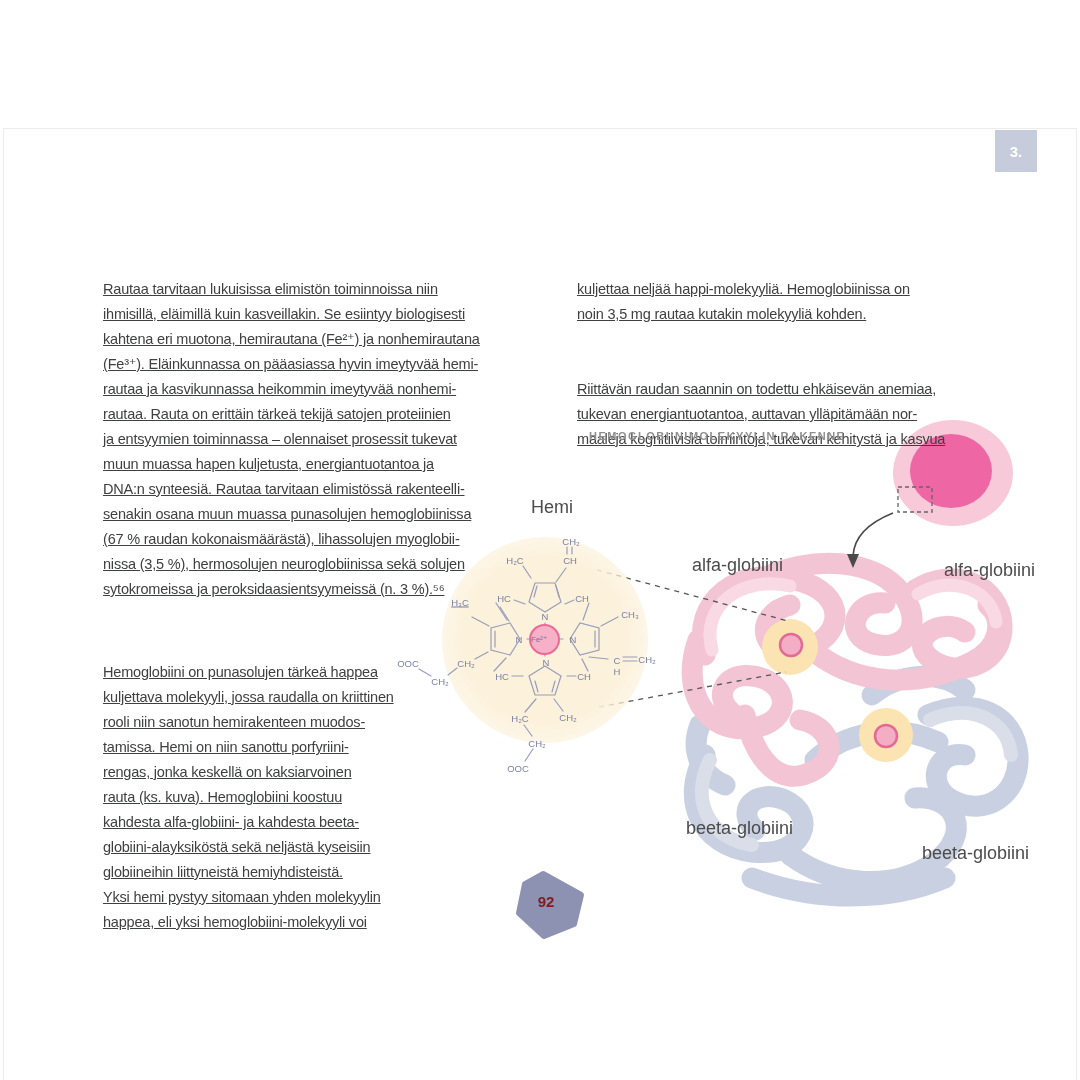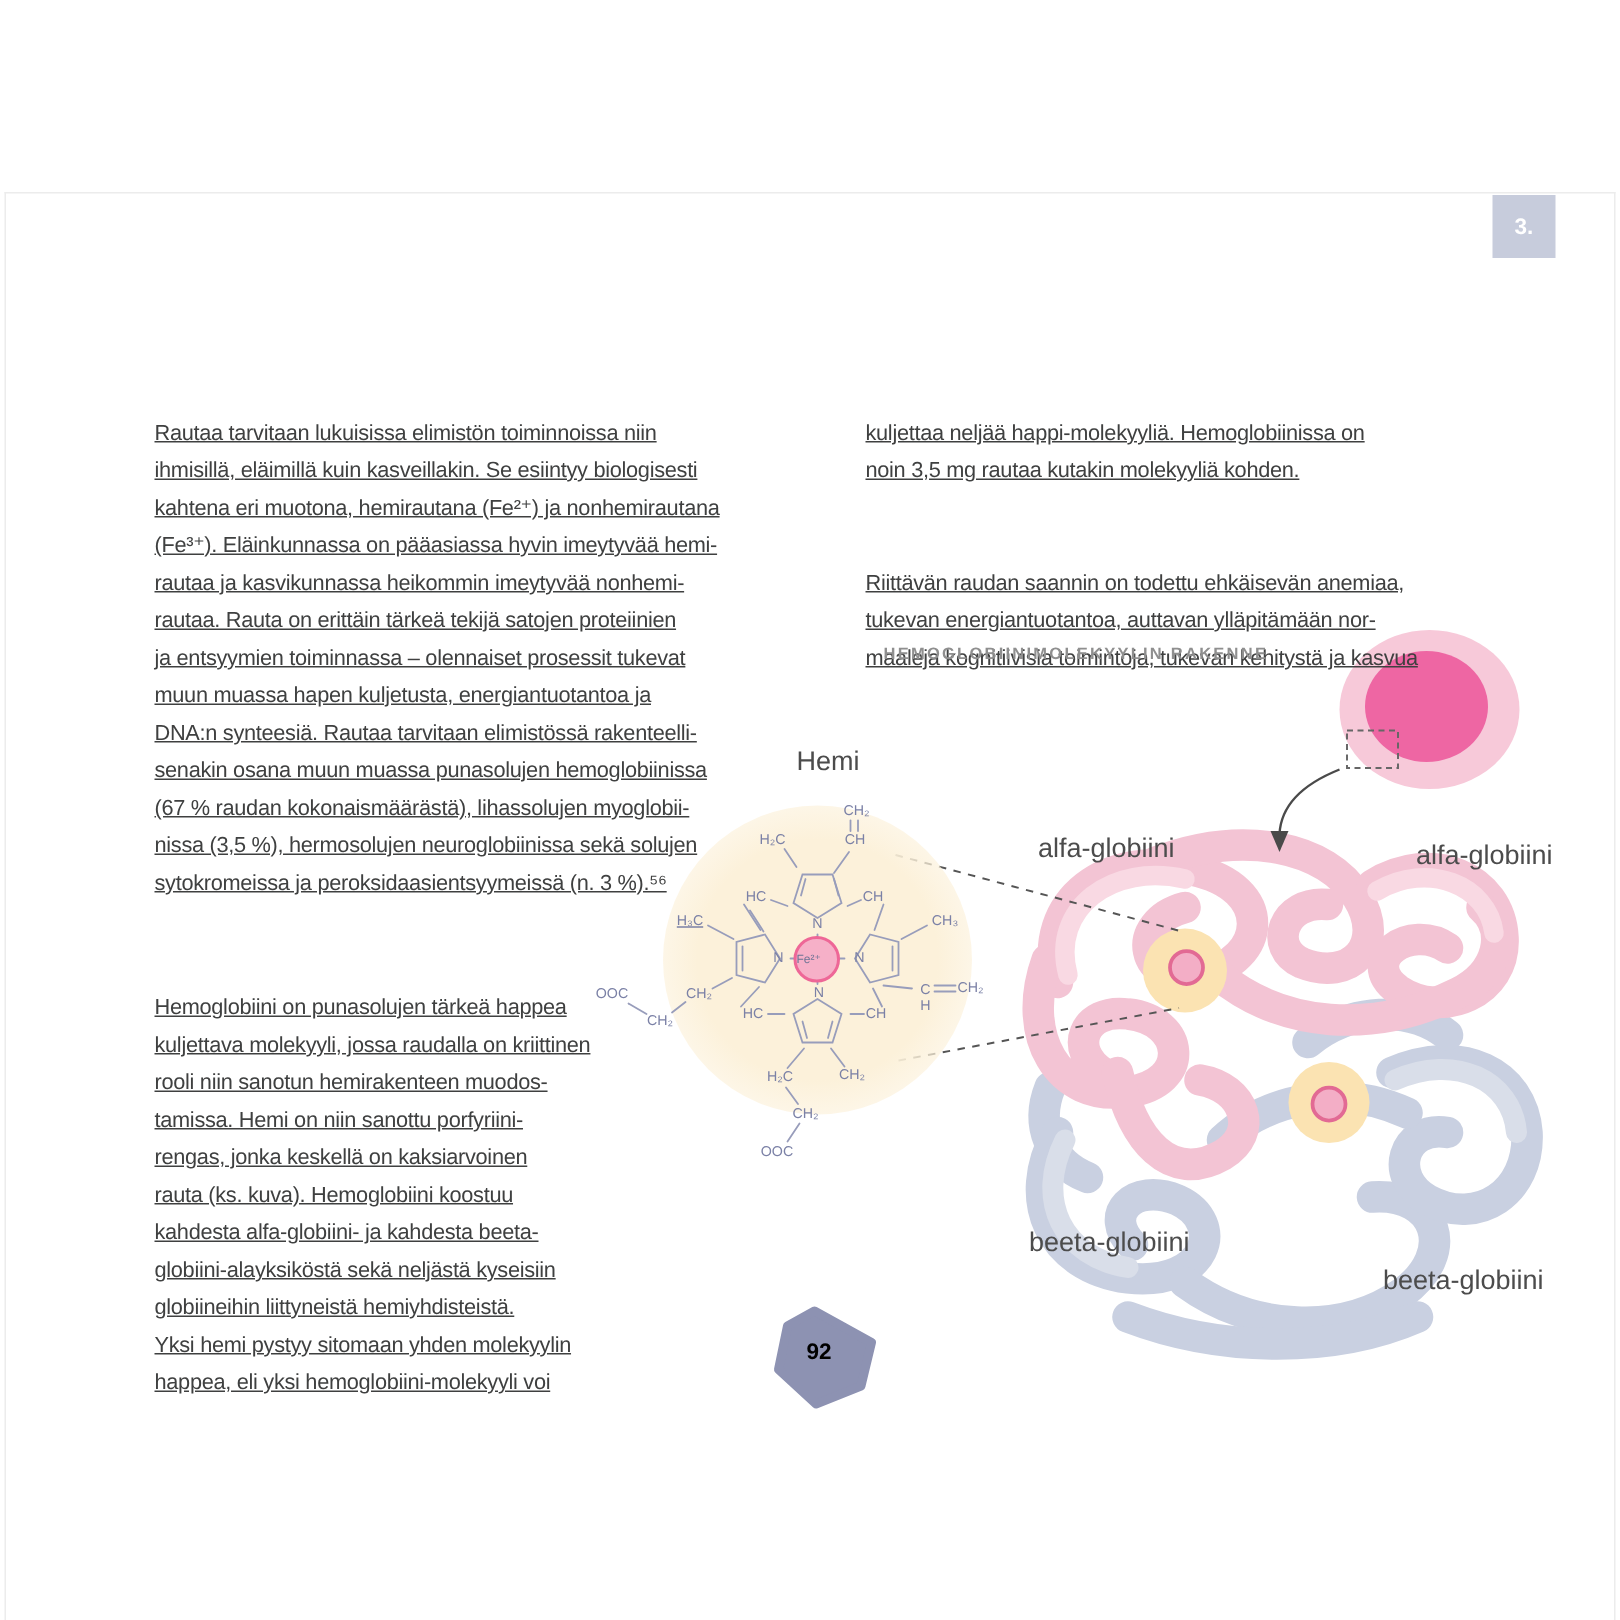--- a/index.html
+++ b/index.html
@@ -22,21 +22,21 @@
   .fig-label{position:absolute;font-size:18px;color:#4c4c4c;white-space:pre;}
   .heme{position:absolute;left:390px;top:520px;width:300px;height:270px;}
   .heme-glow{position:absolute;left:52px;top:17px;width:206px;height:206px;border-radius:50%;
     background:radial-gradient(circle at 50% 50%, #fcf1da 0%, #fcf1da 55%, rgba(252,241,218,0) 100%);}
   .atom{position:absolute;font-size:9.5px;color:#7b81a6;transform:translate(-50%,-50%);white-space:pre;text-align:right;}
   .fe-circle{position:absolute;left:139px;top:104px;width:31px;height:31px;border-radius:50%;
     background:#f6b0c8;border:2.5px solid #ee6797;box-sizing:border-box;
     display:flex;align-items:center;justify-content:flex-start;
     font-size:8px;color:#6d7395;}
   .page-badge-label{position:absolute;left:527px;top:893px;width:38px;text-align:center;
-    font-size:15px;font-weight:bold;color:#000000;}
+    font-size:15px;font-weight:bold;color:#7f1d1d;}
   svg{display:block;}
   .overlay-svg{position:absolute;left:0;top:0;}
 </style>
 </head>
 <body>
 
 <div class="page"></div>
 
 <svg class="overlay-svg" width="1080" height="1080" viewBox="0 0 1080 1080">
 
@@ -191,21 +191,21 @@
         <path d="M137,119 L142,119"></path>
       <path d="M168,119 L173,119"></path>
         <path d="M155,132 L155,136"></path>
     </g>
   </svg>
   <span class="atom" style="left:181px;top:21px;">CH₂</span>
   <span class="atom" style="left:180px;top:40px;">CH</span>
   <span class="atom" style="left:125px;top:40px;">H₂C</span>
   <span class="atom" style="left:114px;top:78px;">HC</span>
   <span class="atom" style="left:192px;top:78px;">CH</span>
-  <span class="atom" style="left:70px;top:94px;text-decoration:underline;">H₃C</span>
+  <span class="atom" style="left:70px;top:82px;text-decoration:underline;">H₃C</span>
   <span class="atom" style="left:240px;top:94px;">CH₃</span>
   <span class="atom" style="left:155px;top:96px;">N</span>
   <span class="atom" style="left:129px;top:119px;">N</span>
   <span class="atom" style="left:183px;top:119px;">N</span>
   <span class="atom" style="left:156px;top:142px;">N</span>
   <span class="atom" style="left:112px;top:156px;">HC</span>
   <span class="atom" style="left:194px;top:156px;">CH</span>
   <span class="atom" style="left:76px;top:143px;">CH₂</span>
   <span class="atom" style="left:50px;top:161px;">CH₂</span>
   <span class="atom" style="left:18px;top:143px;">OOC</span>

